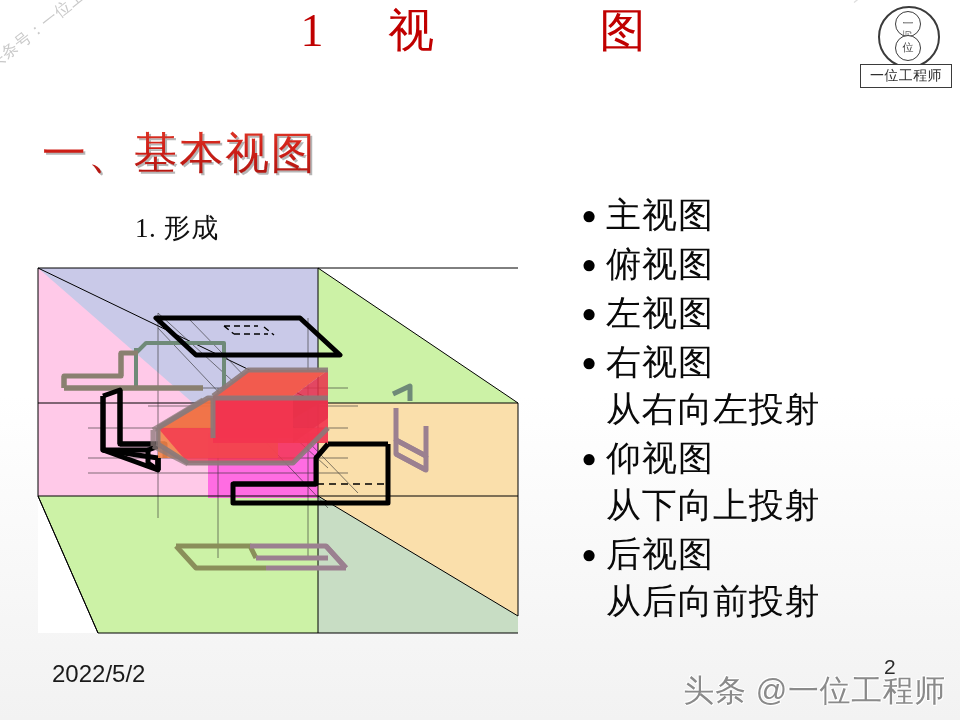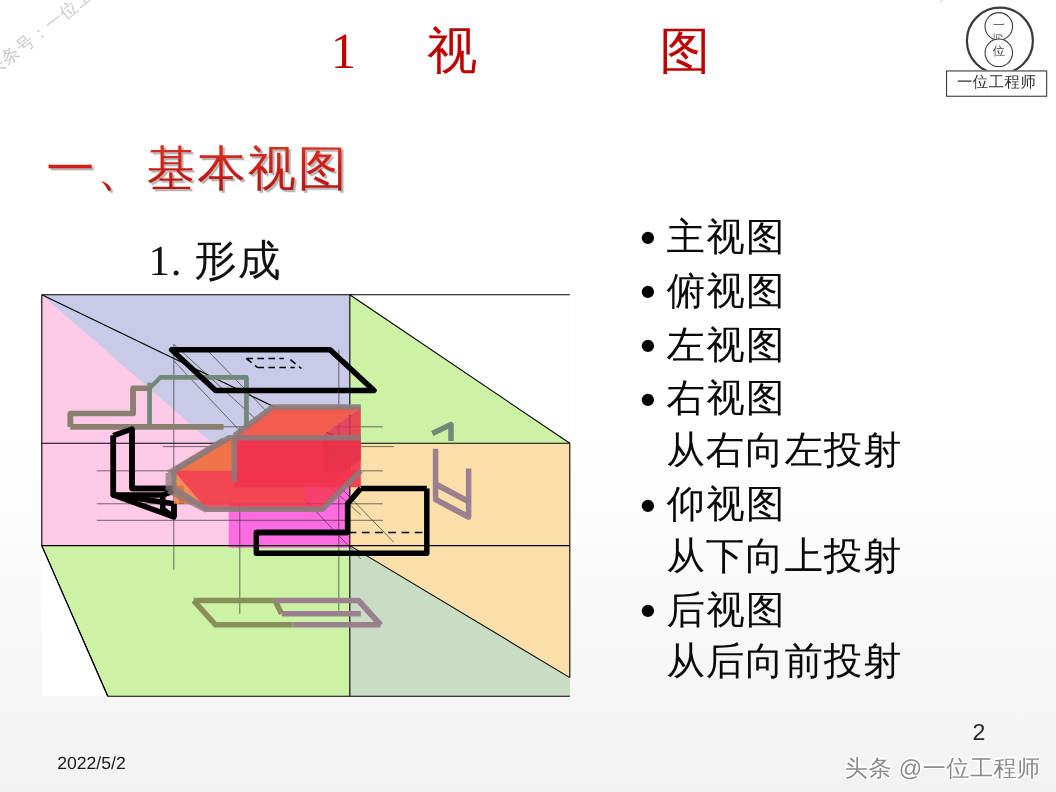--- a/index.html
+++ b/index.html
@@ -13,21 +13,21 @@
     height: 720px;
     background: linear-gradient(180deg, #ffffff 0%, #ffffff 55%, #f2f2f2 100%);
     overflow: hidden;
     font-family: "Liberation Serif", "DejaVu Serif", serif;
   }
 
   
   #slide-title {
     position: absolute;
     left: 0;
-    top: 16px;
+    top: 0;
     width: 960px;
     text-align: center;
     font-size: 46px;
     color: #c00000;
     letter-spacing: 0.30em;
     font-family: "Liberation Serif", "DejaVu Serif", serif;
     white-space: pre;
   }
 
   
@@ -109,21 +109,21 @@
     font-size: 16px;
     color: #dedede;
     font-family: "Liberation Sans", sans-serif;
     white-space: nowrap;
     letter-spacing: 0.05em;
   }
   #watermark-bottom {
     position: absolute;
     right: 14px;
     bottom: 8px;
-    font-size: 21px;
+    font-size: 31px;
     color: #8a8a8a;
     font-family: "Liberation Sans", sans-serif;
     letter-spacing: 0.02em;
     text-shadow:
        1px 0 0 #ffffff, -1px 0 0 #ffffff,
        0 1px 0 #ffffff, 0 -1px 0 #ffffff,
        1px 1px 0 #ffffff, -1px -1px 0 #ffffff;
     white-space: nowrap;
   }
 
@@ -143,21 +143,21 @@
     -webkit-text-fill-color: transparent;
     filter: drop-shadow(2px 2px 0px rgba(120,120,120,0.55));
     white-space: nowrap;
   }
 
   
   #sub-heading {
     position: absolute;
     left: 135px;
     top: 210px;
-    font-size: 39px;
+    font-size: 27px;
     color: #111111;
     letter-spacing: 0.02em;
     white-space: nowrap;
   }
 
   
   #view-list {
     position: absolute;
     left: 572px;
     top: 192px;
@@ -191,22 +191,22 @@
     line-height: 47px;
     color: #0a0a0a;
     letter-spacing: 0.02em;
     white-space: nowrap;
   }
 
   
   #footer-date {
     position: absolute;
     left: 52px;
-    top: 686px;
-    font-size: 16px;
+    top: 660px;
+    font-size: 24px;
     color: #1a1a1a;
     font-family: "Liberation Sans", sans-serif;
   }
   #page-number {
     position: absolute;
     left: 884px;
     top: 655px;
     font-size: 21px;
     color: #2a2a2a;
     font-family: "Liberation Sans", sans-serif;

